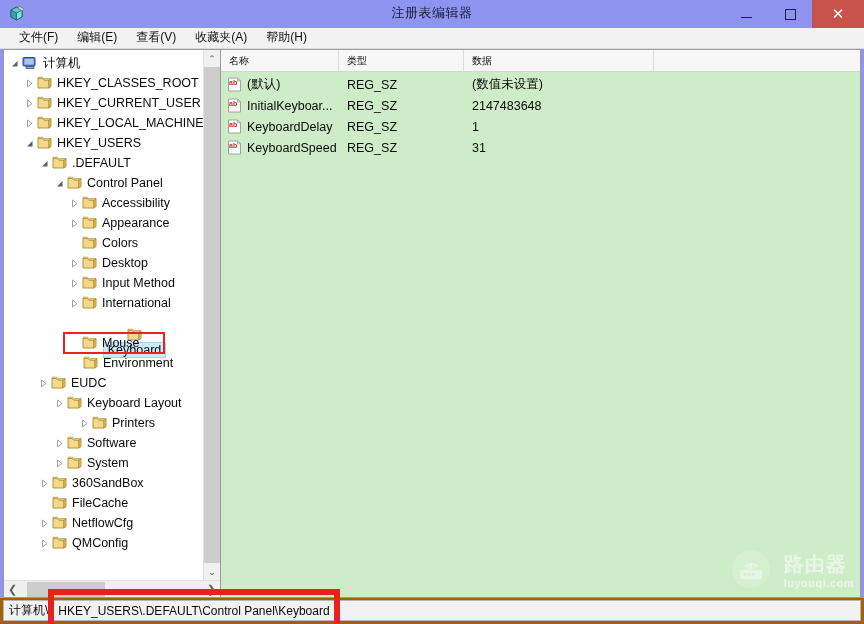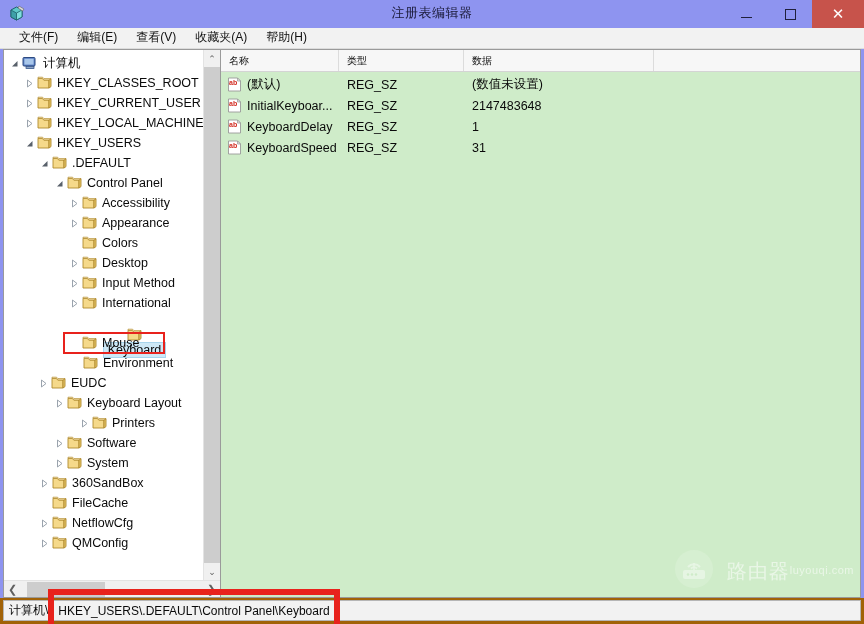--- a/index.html
+++ b/index.html
@@ -215,21 +215,21 @@
   }
 
   
   #watermark {
     position: absolute;
     right: 6px; bottom: 4px;
     display: flex; align-items: center;
     opacity: .55;
     pointer-events: none;
   }
-  #wm-text { display: flex; flex-direction: row; margin-left: 13px; }
+  #wm-text { display: flex; flex-direction: column; margin-left: 13px; font-weight: bold; }
   #wm-title { font-size: 20px; color: #ffffff; line-height: 1; letter-spacing: 1px;}
   #wm-sub { font-size: 11px; color: #ffffff; margin-top: 3px; letter-spacing: .5px;}
 
   
   #statusbar {
     flex: 0 0 21px;
     height: 21px;
     margin: 2px 3px 3px 3px;
     background: #f2f2f2;
     border: 1px solid #b6b6b6;

